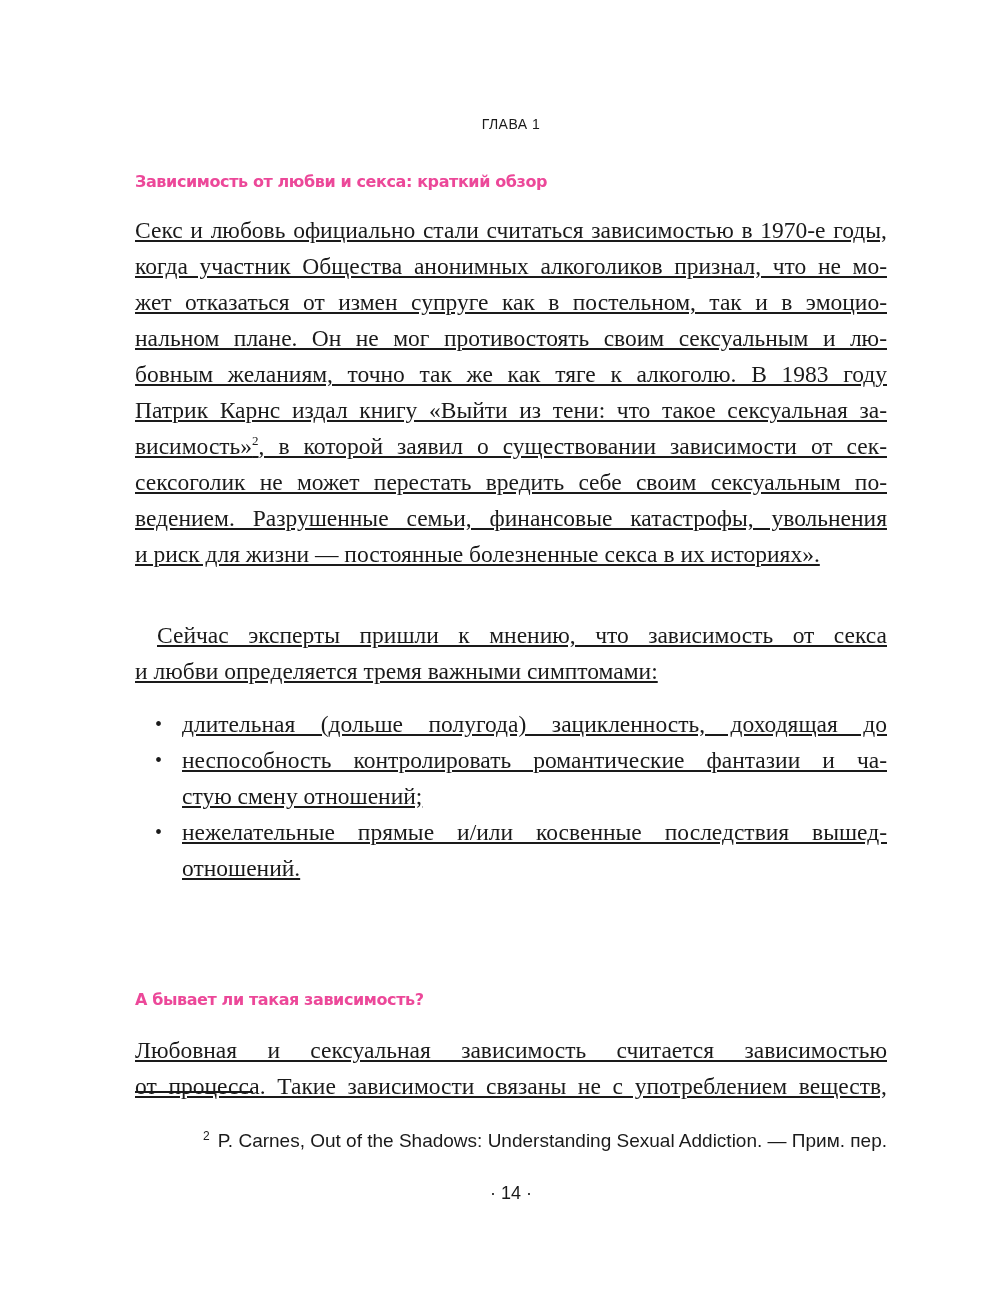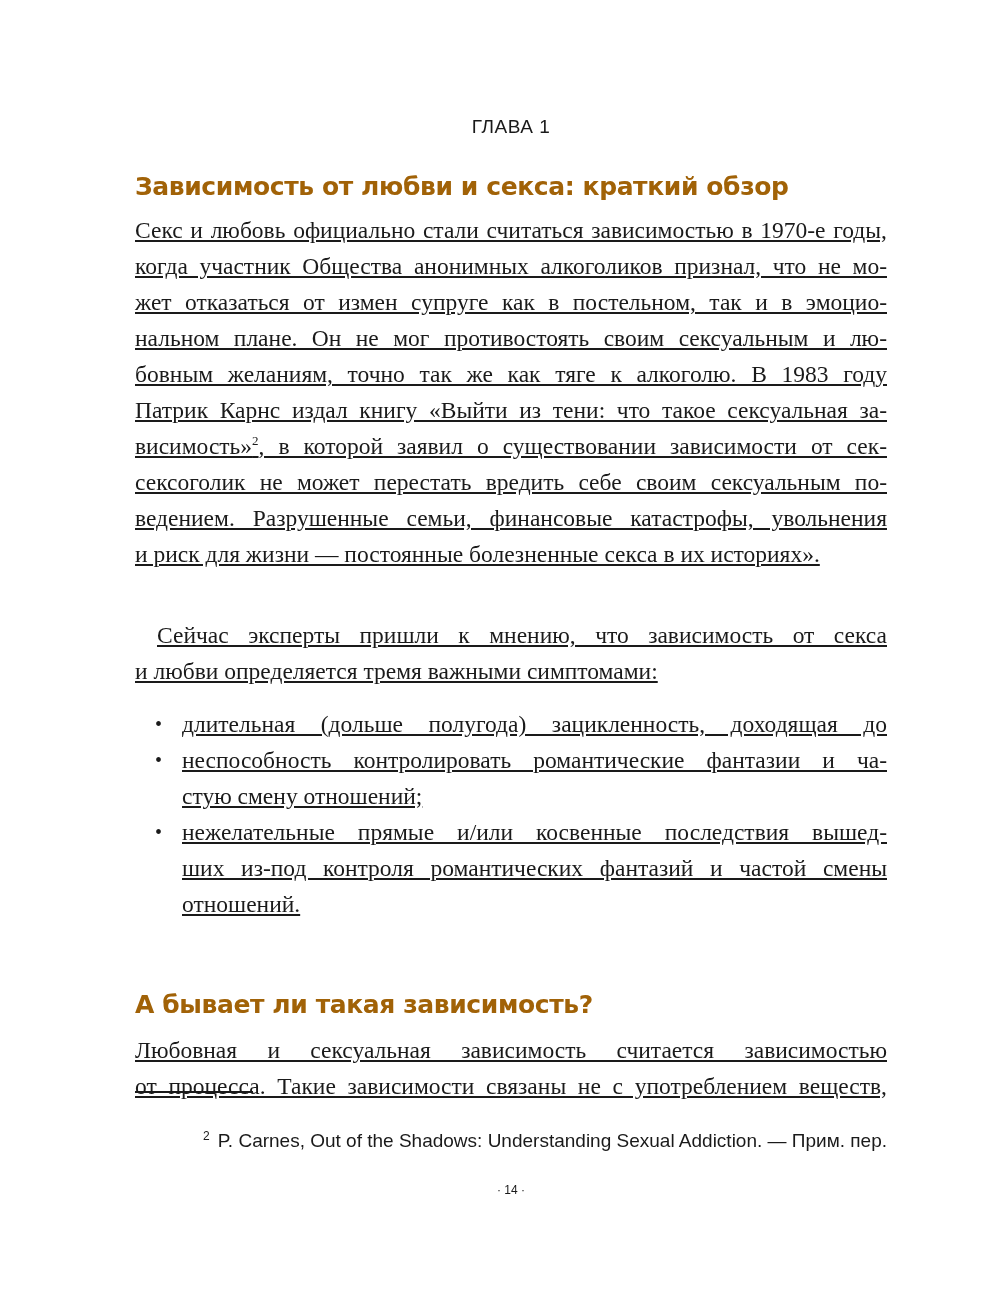--- a/index.html
+++ b/index.html
@@ -20,32 +20,32 @@
     top: 0;
     width: 752px;
   }
   .running-head {
     position: absolute;
     left: 0;
     top: 116px;
     width: 752px;
     text-align: center;
     font-family: "Liberation Sans", sans-serif;
-    font-size: 19px;
+    font-size: 14px;
     letter-spacing: 0.5px;
     color: #1a1a1a;
   }
   .h2 {
     position: absolute;
     left: 0;
     font-family: "DejaVu Sans", sans-serif;
     font-weight: bold;
-    font-size: 25px;
+    font-size: 16px;
     letter-spacing: -0.4px;
-    color: #a16207;
+    color: #ec4899;
     white-space: nowrap;
   }
   .h2.first { top: 172px; }
   .h2.second { top: 990px; }
 
   .block {
     position: absolute;
     left: 0;
     width: 752px;
     font-family: "Liberation Serif", serif;
@@ -114,21 +114,21 @@
     line-height: 0;
     margin-right: 8px;
   }
   .folio {
     position: absolute;
     left: 0;
     top: 1183px;
     width: 752px;
     text-align: center;
     font-family: "Liberation Sans", sans-serif;
-    font-size: 12px;
+    font-size: 18px;
     color: #1a1a1a;
   }
 </style>
 </head>
 <body>
 
 <div class="page">
 
   <div class="running-head">ГЛАВА 1</div>
 
@@ -158,21 +158,20 @@
       <span class="line">длительная (дольше полугода) зацикленность, доходящая до</span>
     </div>
     <div class="li">
       <span class="bullet">•</span>
       <span class="line">неспособность контролировать романтические фантазии и ча-</span>
       <span class="line last">стую смену отношений;</span>
     </div>
     <div class="li">
       <span class="bullet">•</span>
       <span class="line">нежелательные прямые и/или косвенные последствия вышед-</span>
-      <span class="line">ших из-под контроля романтических фантазий и частой смены</span>
       <span class="line last">отношений.</span>
     </div>
   </div>
 
   <div class="h2 second">А бывает ли такая зависимость?</div>
 
   <div class="block p3">
     <span class="line">Любовная и сексуальная зависимость считается зависимостью</span>
     <span class="line">от процесса. Такие зависимости связаны не с употреблением веществ,</span>
   </div>

